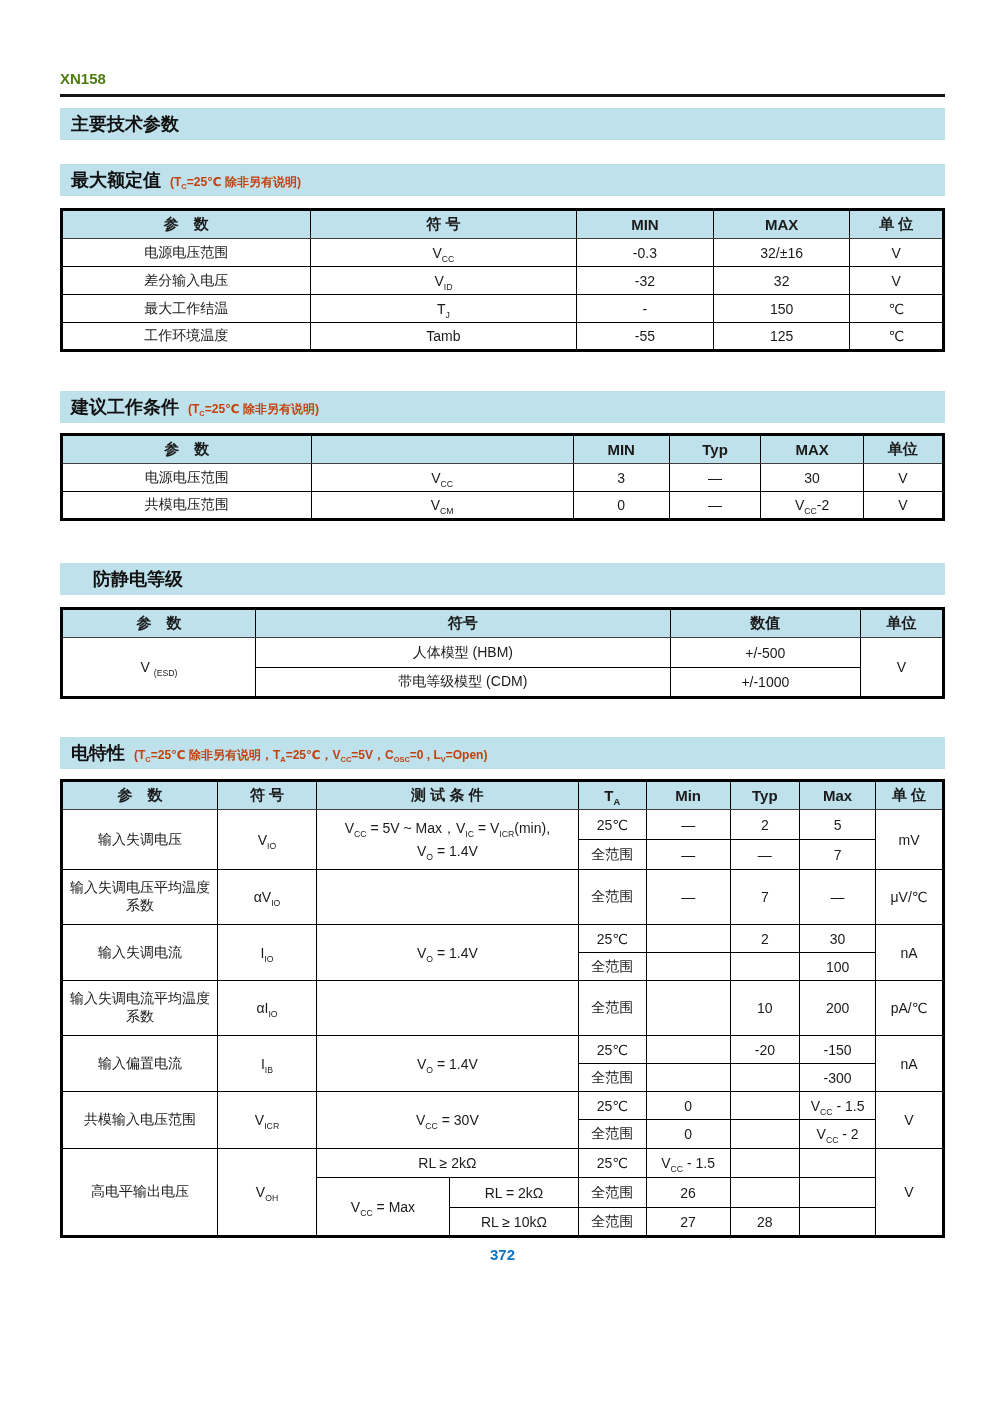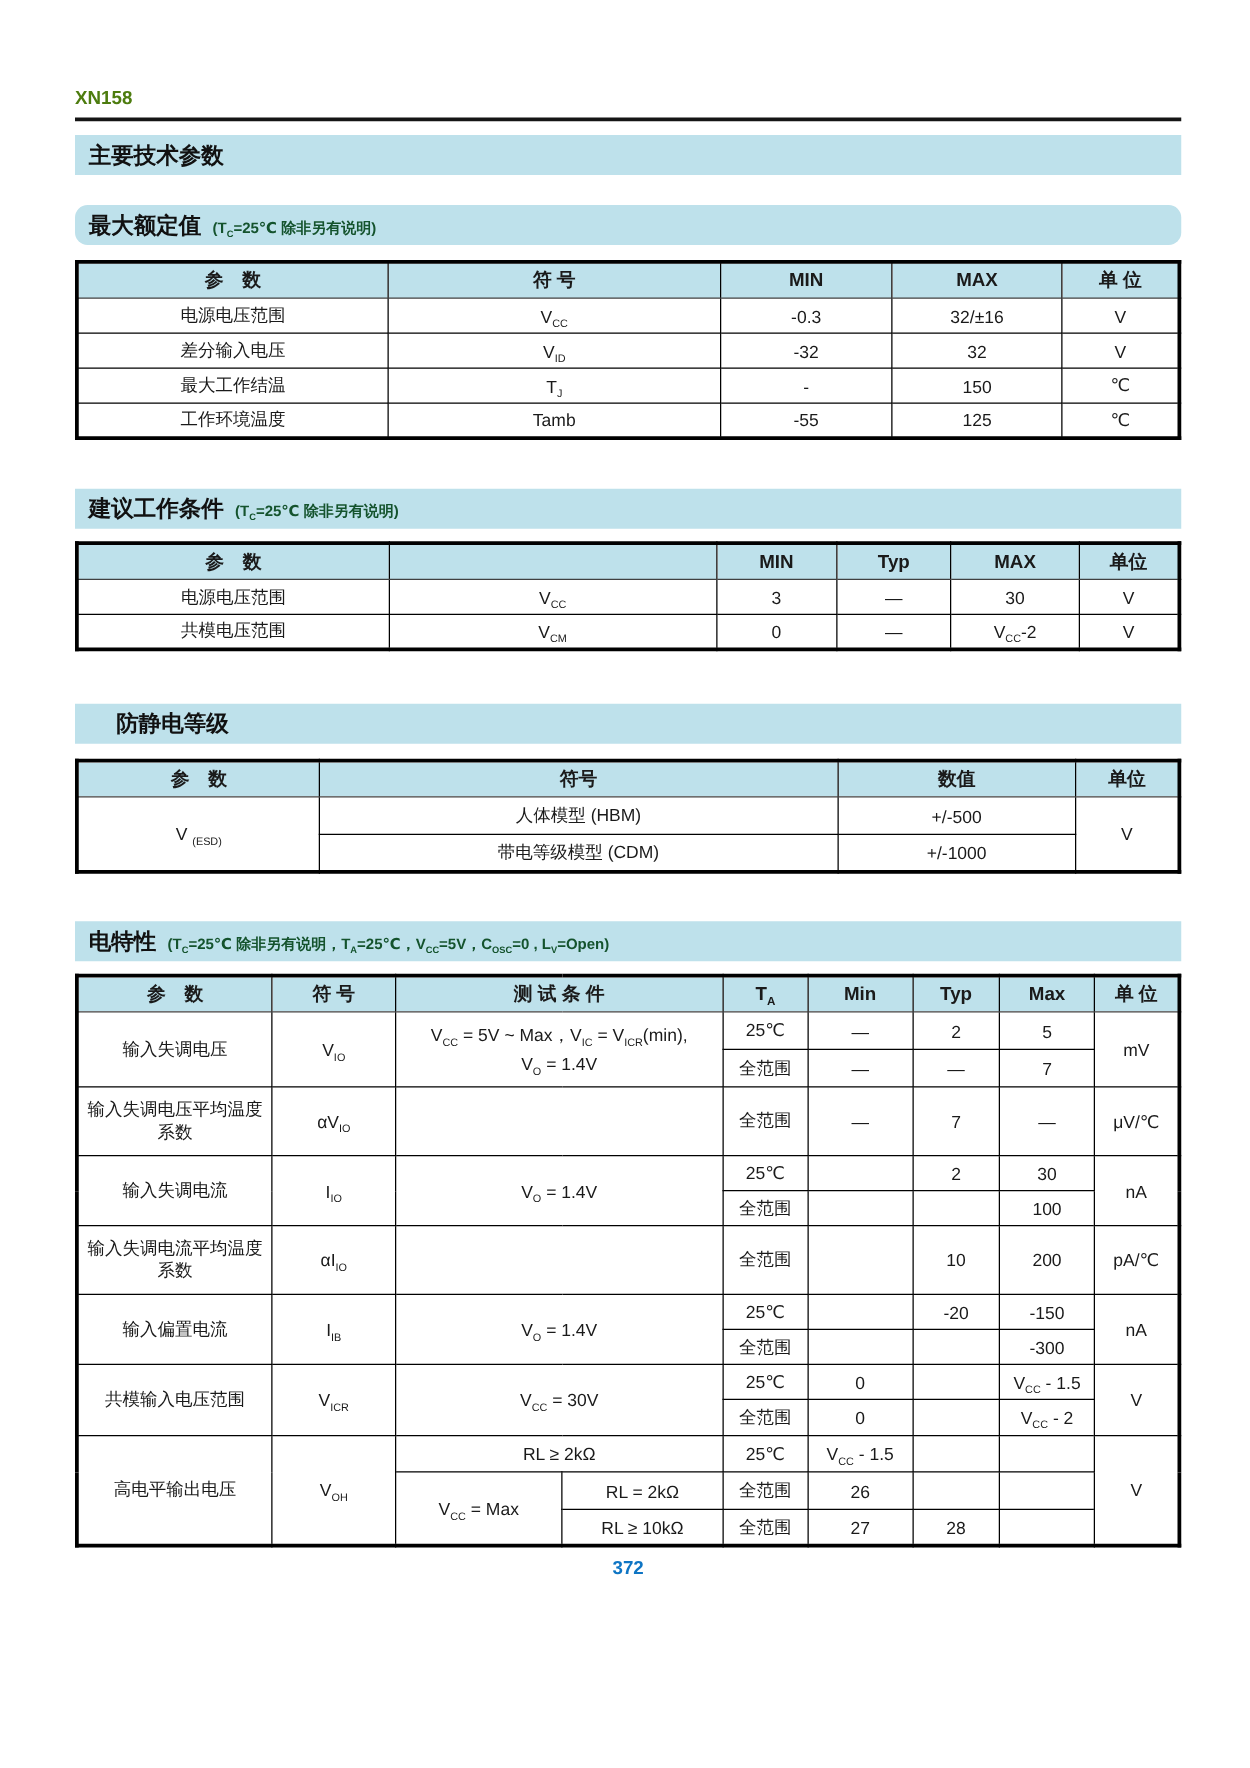--- a/index.html
+++ b/index.html
@@ -7,23 +7,23 @@
   .page {
     width:1000px; height:1414px; background:#ffffff; position:relative;
     font-family:"Liberation Sans","DejaVu Sans",sans-serif; color:#1a1a1a;
     padding:70px 55px 0 60px; overflow:hidden;
   }
   .brand { color:#4d7c0f; font-size:15px; font-weight:bold; margin:0 0 7px 0; }
   .rule  { border-top:3.5px solid #151515; height:0; margin-bottom:11px; }
 
   .band { background:#bee1eb; padding:4px 11px; display:flex; align-items:baseline; gap:9px; }
   .band .t { font-size:18px; font-weight:bold; color:#111; white-space:nowrap; }
-  .band .n { font-size:12px; font-weight:bold; color:#14532d; }
+  .band .n { font-size:12px; font-weight:bold; color:#c2410c; }
   .band-main { margin-top:0; }
-  .band-max  { margin-top:24px;border-radius:10px; }
+  .band-max  { margin-top:24px; }
   .band-rec  { margin-top:39px; }
   .band-esd  { margin-top:42px;padding-left:33px; }
   .band-elec { margin-top:38px; }
 
   table.datatable { border-collapse:collapse; width:100%; table-layout:fixed; border:3px solid #000; }
   .mt12 { margin-top:12px; } .mt10 { margin-top:10px; }
   .datatable th, .datatable td { border:1px solid #000; padding:2px 5px; text-align:center; font-size:14px; vertical-align:middle; overflow:hidden; }
   .datatable th { background:#bee1eb; font-size:15px; font-weight:bold; }
   .datatable thead th { border-bottom:1px solid #404040; height:29px; }
   .pl { text-align:left; padding-left:12px; }

